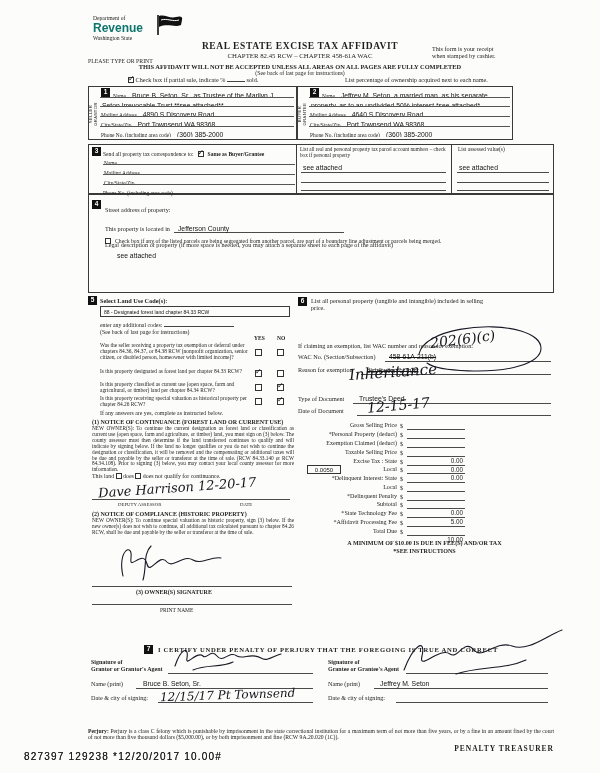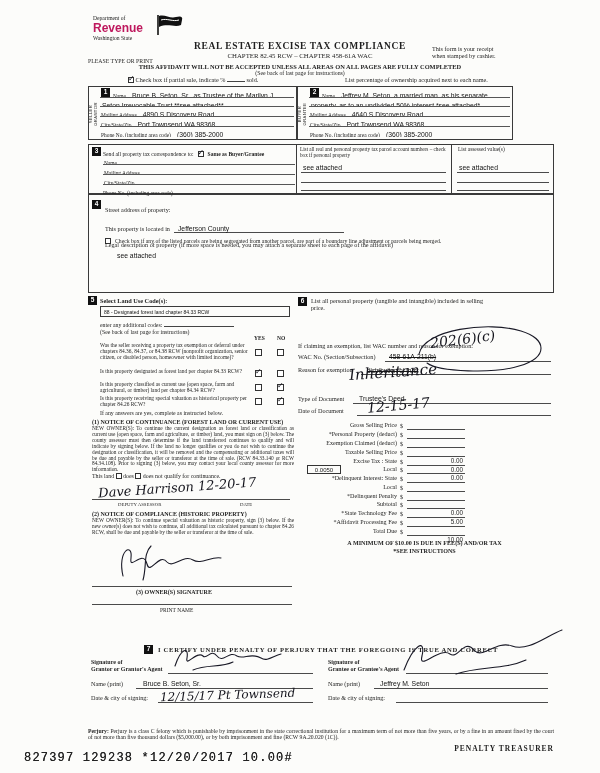--- a/index.html
+++ b/index.html
@@ -29,43 +29,43 @@
   .qtext { position:absolute; font-size:5.4px; line-height:5.9px; text-align:left; color:#1f1f1f; }
   .para { position:absolute; font-size:5.3px; line-height:5.9px; text-align:justify; color:#1f1f1f; }
   .mrow { position:absolute; left:0; width:257px; height:9px; }
   .mlab { position:absolute; left:0; width:100px; text-align:right; font-size:6.1px; }
   .mdollar { position:absolute; left:103px; top:0; font-size:6.2px; }
   .mline { position:absolute; left:110px; width:58px; height:8px; border-bottom:1px solid #4a4a4a; text-align:right; }
   .mval { font-family:"Liberation Sans", sans-serif; font-size:6.3px; padding-right:2px; }
   .ratebox { position:absolute; left:10px; top:-1px; width:34px; height:9px; border:1px solid #333; text-align:center;
              font:6px "Liberation Sans", sans-serif; line-height:8px; }
   .sigpath { stroke:#191926; stroke-width:1.1; fill:none; stroke-linecap:round; }
-  .stamp { font-family:Liberation Mono, monospace; font-size:12px; letter-spacing:1.2px; color:#222;
+  .stamp { font-family:Liberation Sans, sans-serif; font-size:10px; letter-spacing:1.2px; color:#222;
            text-shadow:0 0 .4px #333; }
   .center { text-align:center; }
 </style>
 </head>
 <body>
 
 <div id="page">
 
   <div class="abs" style="left:93px;top:13px;width:130px;height:36px;">
     <div style="position:absolute;left:0;top:2px;">
       <div class="lbl" style="font-size:5.6px;">Department of</div>
-      <div style="font:bold 12px 'Liberation Sans',sans-serif;color:#be185d;">Revenue</div>
+      <div style="font:bold 12px 'Liberation Sans',sans-serif;color:#0f766e;">Revenue</div>
       <div class="lbl" style="font-size:5.6px;">Washington State</div>
     </div>
     <svg width="30" height="24" viewBox="0 0 30 24" style="position:absolute;left:62px;top:0;">
       <path d="M3 2 v20" stroke="#111" stroke-width="1.6"></path>
       <path d="M4 3 C10 1,15 6,21 4 C26 2.5,28 4,27 7 L26 12 C20 15,13 10,4 14 Z" fill="#111"></path>
       <path d="M6 7 C12 5,18 9,24 7" stroke="#fcfcfa" stroke-width="1" fill="none"></path>
     </svg>
   </div>
 
-  <div class="abs center" style="left:0;right:0;top:41px;font:bold 9.5px 'Liberation Serif',serif;letter-spacing:.6px;">REAL ESTATE EXCISE TAX COMPLIANCE</div>
+  <div class="abs center" style="left:0;right:0;top:41px;font:bold 9.5px 'Liberation Serif',serif;letter-spacing:.6px;">REAL ESTATE EXCISE TAX AFFIDAVIT</div>
   <div class="abs center" style="left:0;right:0;top:52px;font-size:6.8px;">CHAPTER 82.45 RCW – CHAPTER 458-61A WAC</div>
 
   <div class="abs" style="left:432px;top:45px;width:125px;text-align:left;">
     <div class="lbl6">This form is your receipt</div>
     <div class="lbl6">when stamped by cashier.</div>
   </div>
 
   <div class="abs" style="left:88px;top:58px;font-size:5.8px;">PLEASE TYPE OR PRINT</div>
   <div class="abs center bold" style="left:0;right:0;top:63px;font-size:6.4px;">THIS AFFIDAVIT WILL NOT BE ACCEPTED UNLESS ALL AREAS ON ALL PAGES ARE FULLY COMPLETED</div>
   <div class="abs center" style="left:0;right:0;top:70px;font-size:5.8px;">(See back of last page for instructions)</div>

